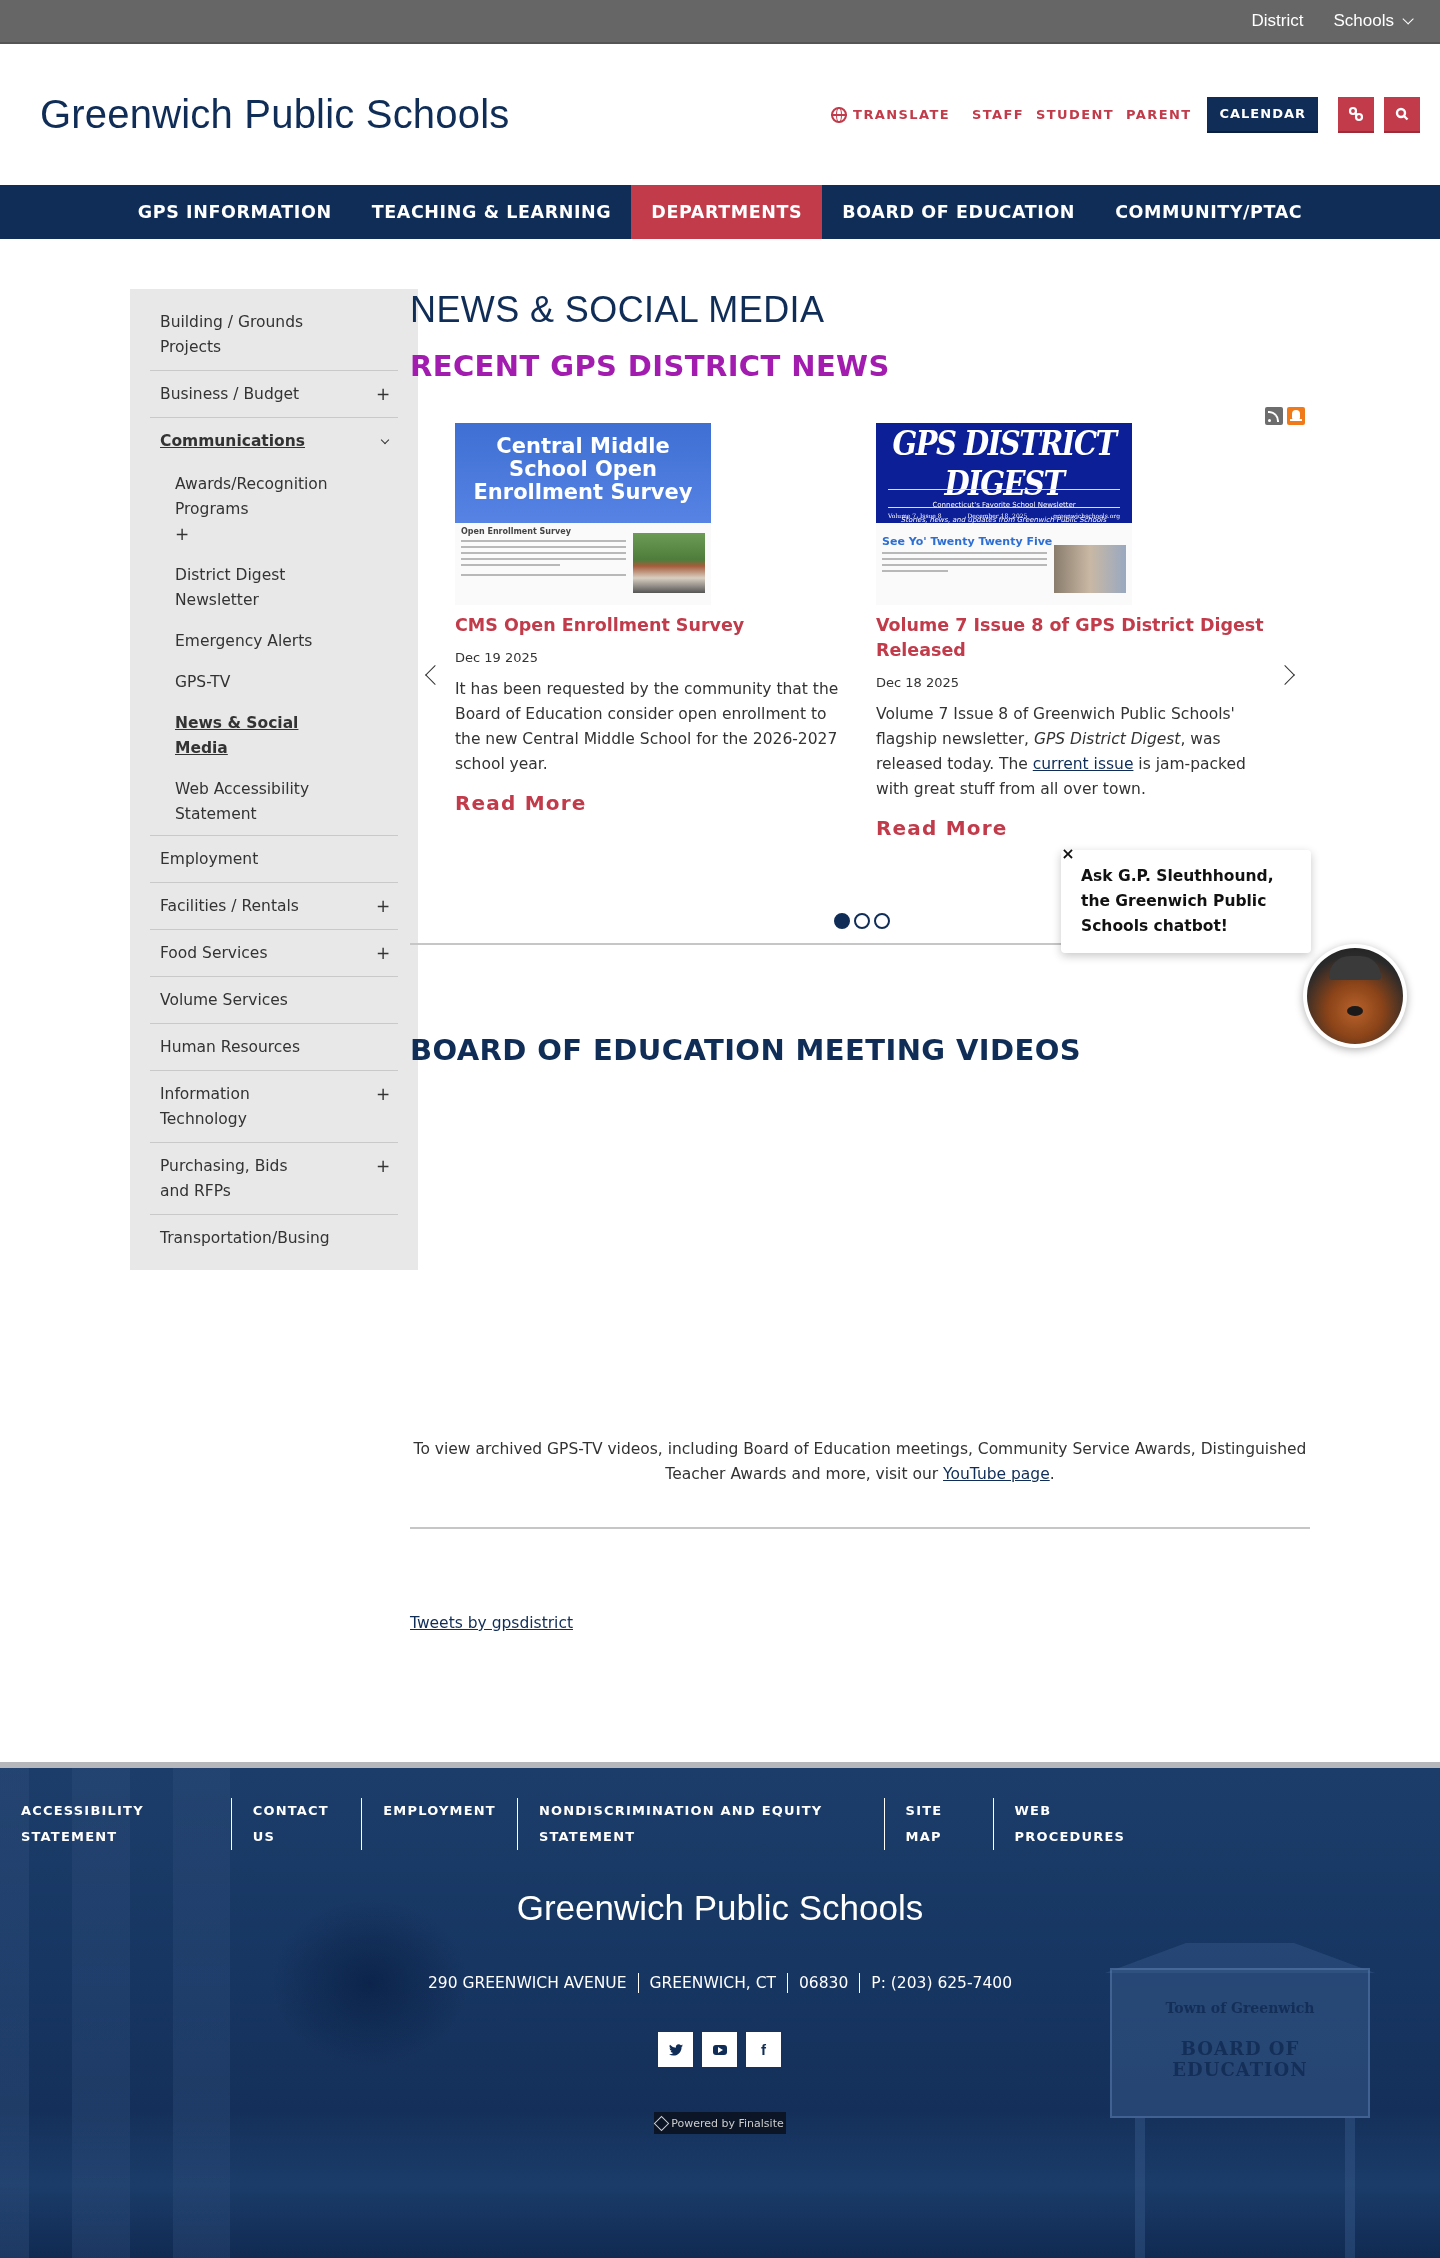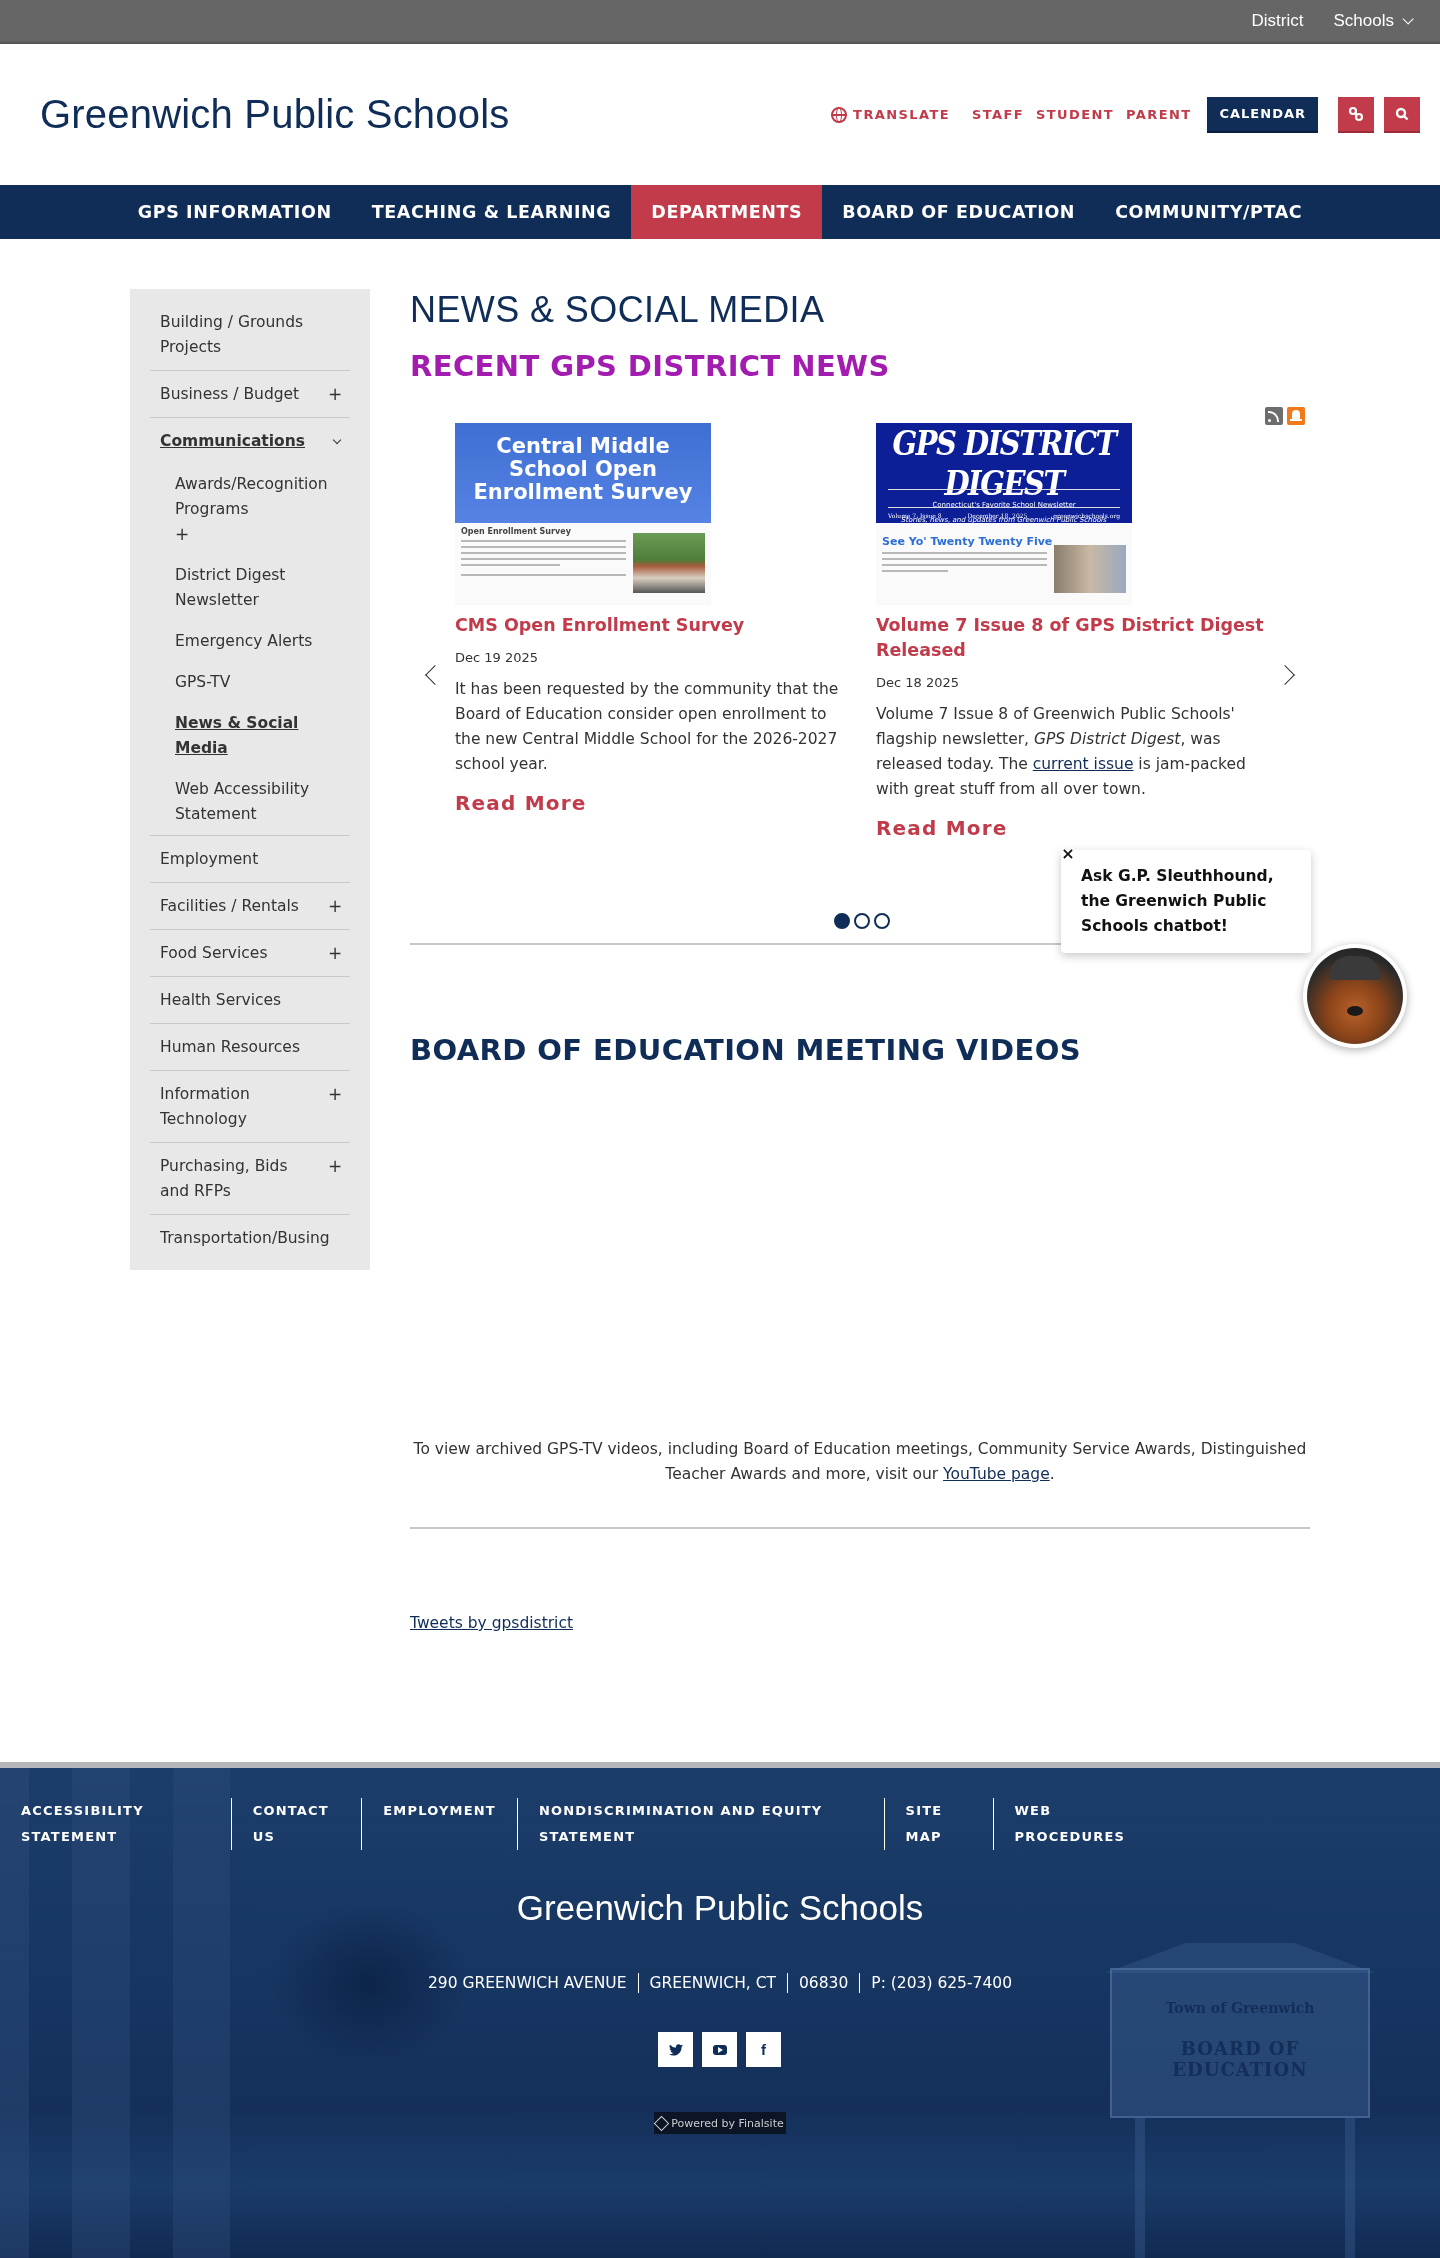--- a/index.html
+++ b/index.html
@@ -26,21 +26,21 @@
   .icon-btn { width: 36px; height: 36px; background: #c13b4a; display: flex; align-items: center; justify-content: center; color: #fff; margin-left: 10px; border-bottom: 2px solid #9d2c39; }
   .icon-btn:first-of-type { margin-left: 0; }
 
   
   .mainnav { height: 54px; background: #0f2d57; display: flex; justify-content: center; }
   .mainnav .nav-item { color: #fff; font-weight: 700; font-size: 17.5px; letter-spacing: 0.6px; padding: 0 20px; display: flex; align-items: center; font-family: "DejaVu Sans", sans-serif; }
   .mainnav .nav-item.active { background: #c13b4a; }
 
   
   .content-wrap { position: relative; height: 1530px; }
-  .sidebar { position: absolute; left: 130px; top: 50px; width: 240px; background: #e8e8e8; padding: 10px 20px 0 20px; }
+  .sidebar { position: absolute; left: 130px; top: 50px; width: 288px; background: #e8e8e8; padding: 10px 20px 0 20px; }
   .side-item { border-bottom: 1px solid #c9c9c9; padding: 11px 10px 10px 10px; font-size: 15.5px; color: #333; line-height: 25px; display: flex; justify-content: space-between; align-items: flex-start; }
   .side-item.noborder { border-bottom: none; }
   .side-item .txt { max-width: 150px; }
   .side-item .toggle { font-size: 17px; color: #333; width: 12px; text-align: center; }
   .side-item.current .txt { font-weight: 700; text-decoration: underline; }
   .side-sub { padding-left: 25px; padding-top: 8px; padding-bottom: 8px; flex-direction: column; }
   .side-sub .txt { max-width: 170px; }
   .side-group { border-bottom: 1px solid #c9c9c9; }
   .side-item.last { border-bottom: none; padding-bottom: 19px; }
   .chev-small { width: 6px; height: 6px; border-right: 1.5px solid #333; border-bottom: 1.5px solid #333; transform: rotate(45deg); display: inline-block; margin-top: 8px; }
@@ -217,21 +217,21 @@
       </a>
     <a href="#" class="side-item">
         <span class="txt">Facilities / Rentals</span>
         <span class="toggle">+</span>
       </a>
     <a href="#" class="side-item">
         <span class="txt">Food Services</span>
         <span class="toggle">+</span>
       </a>
     <a href="#" class="side-item">
-        <span class="txt">Health Services</span>
+        <span class="txt">Volume Services</span>
       </a>
     <a href="#" class="side-item">
         <span class="txt">Human Resources</span>
       </a>
     <a href="#" class="side-item">
         <span class="txt">Information Technology</span>
         <span class="toggle">+</span>
       </a>
     <a href="#" class="side-item">
         <span class="txt">Purchasing, Bids and RFPs</span>

